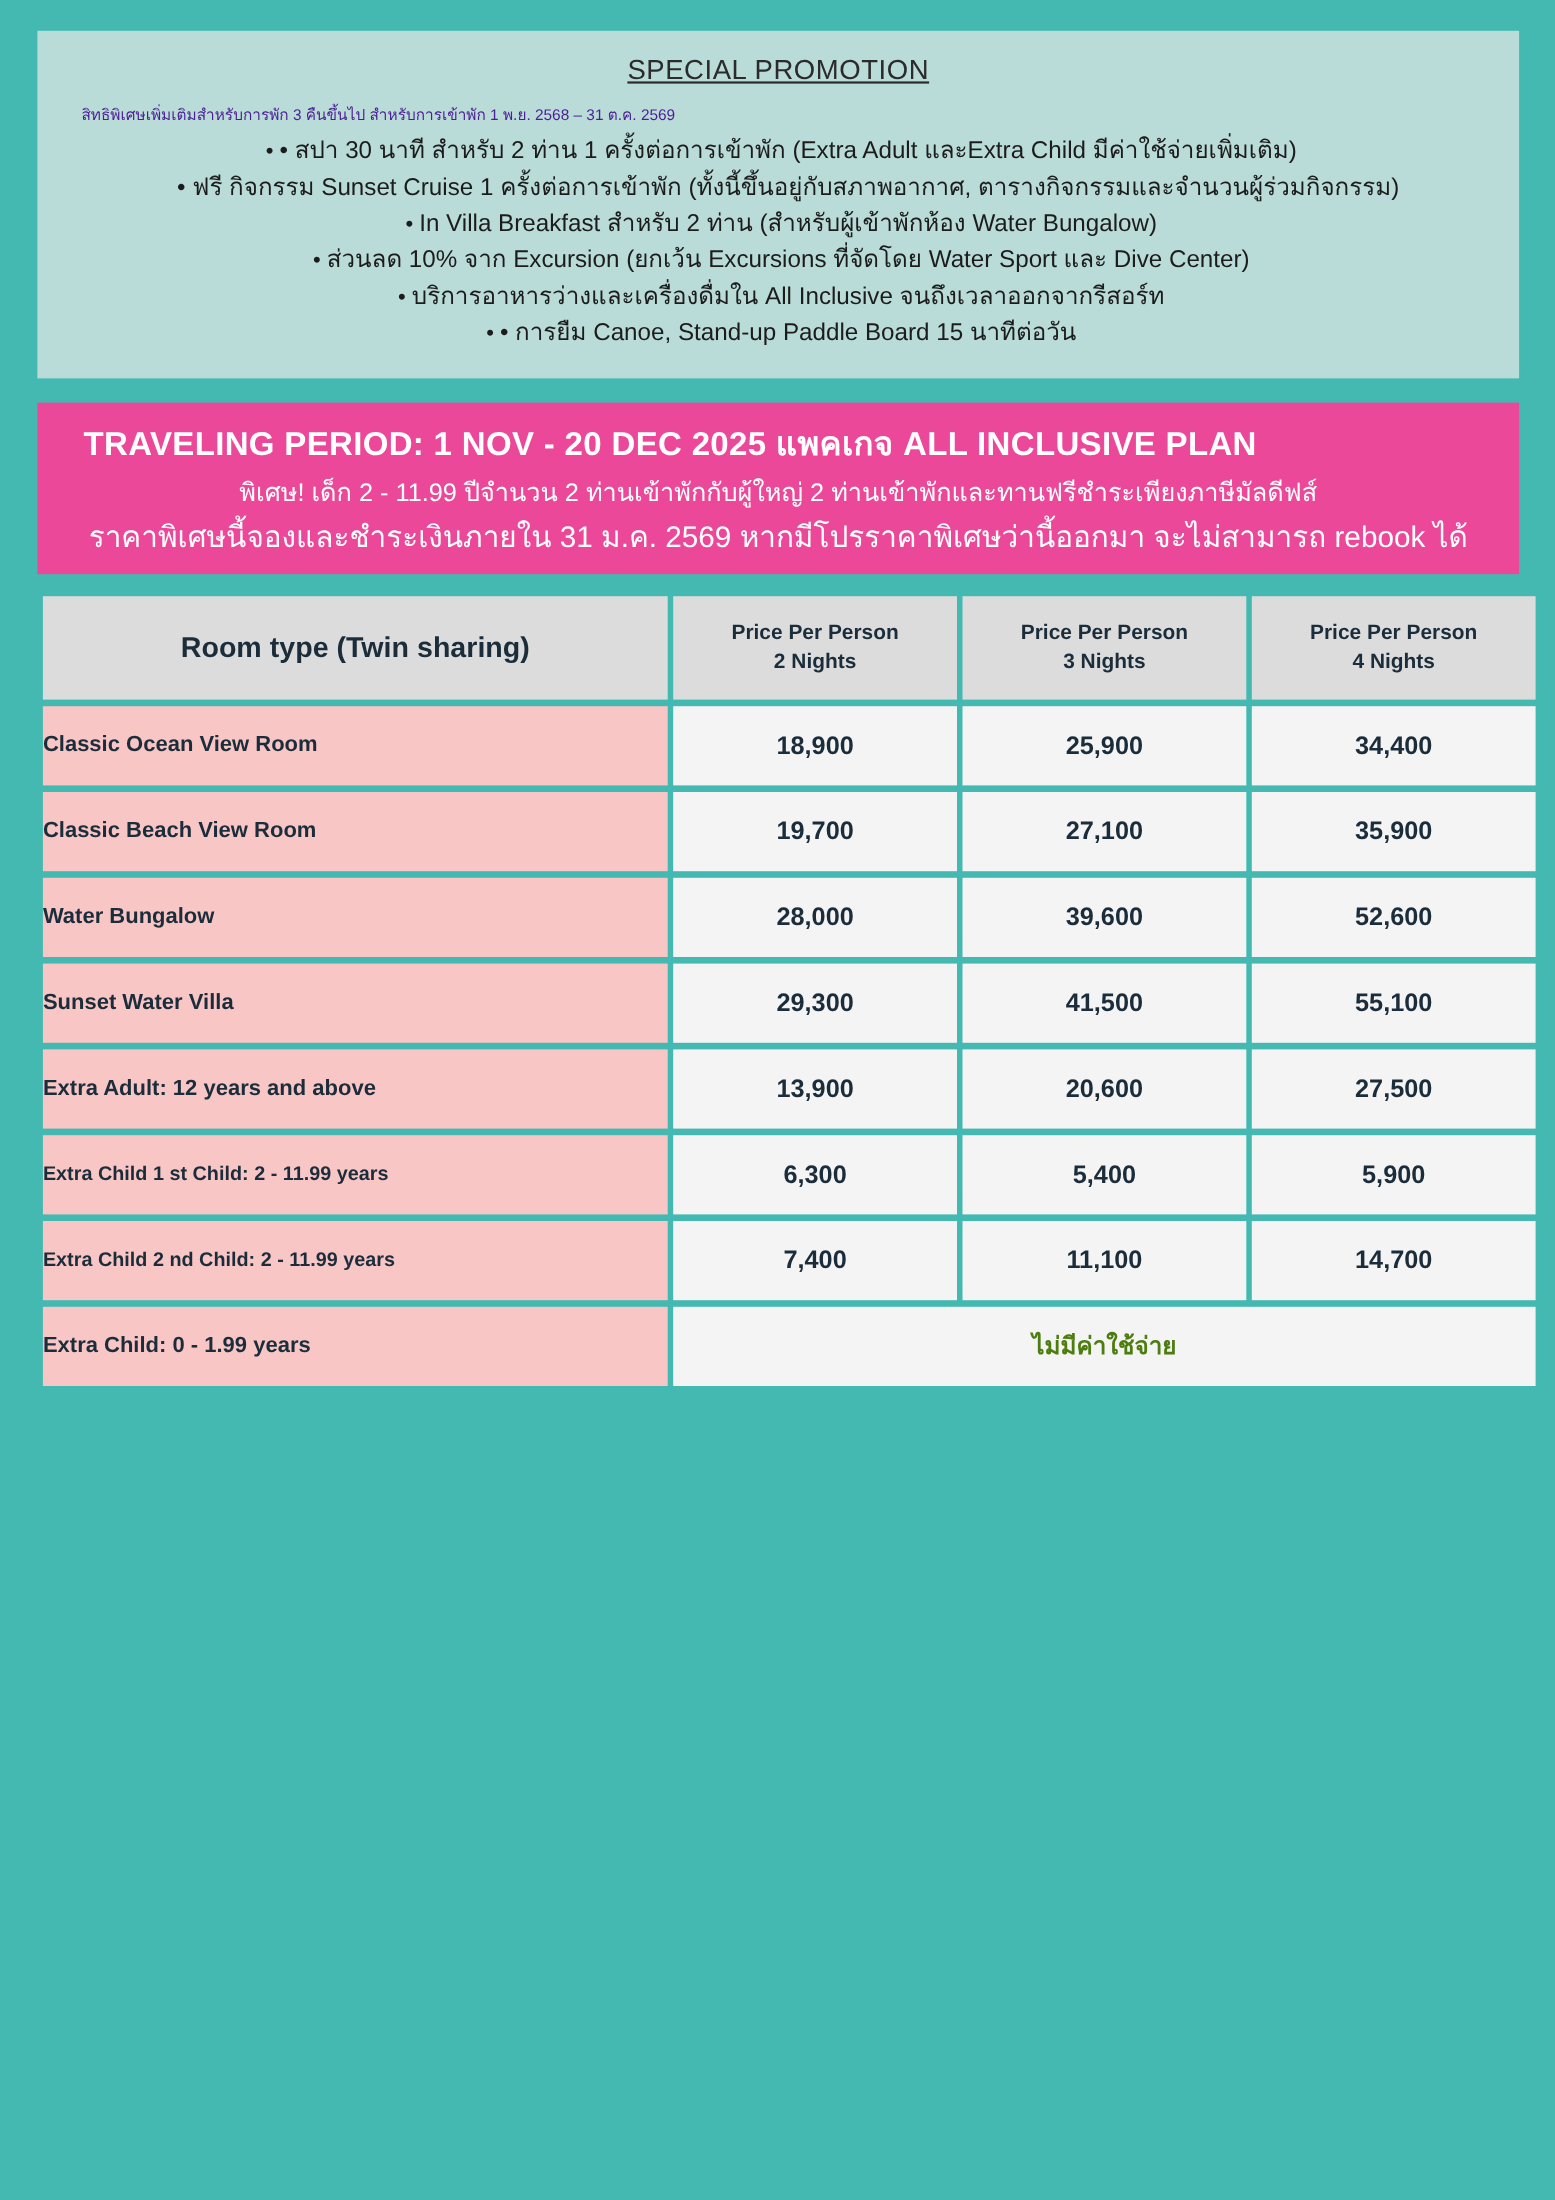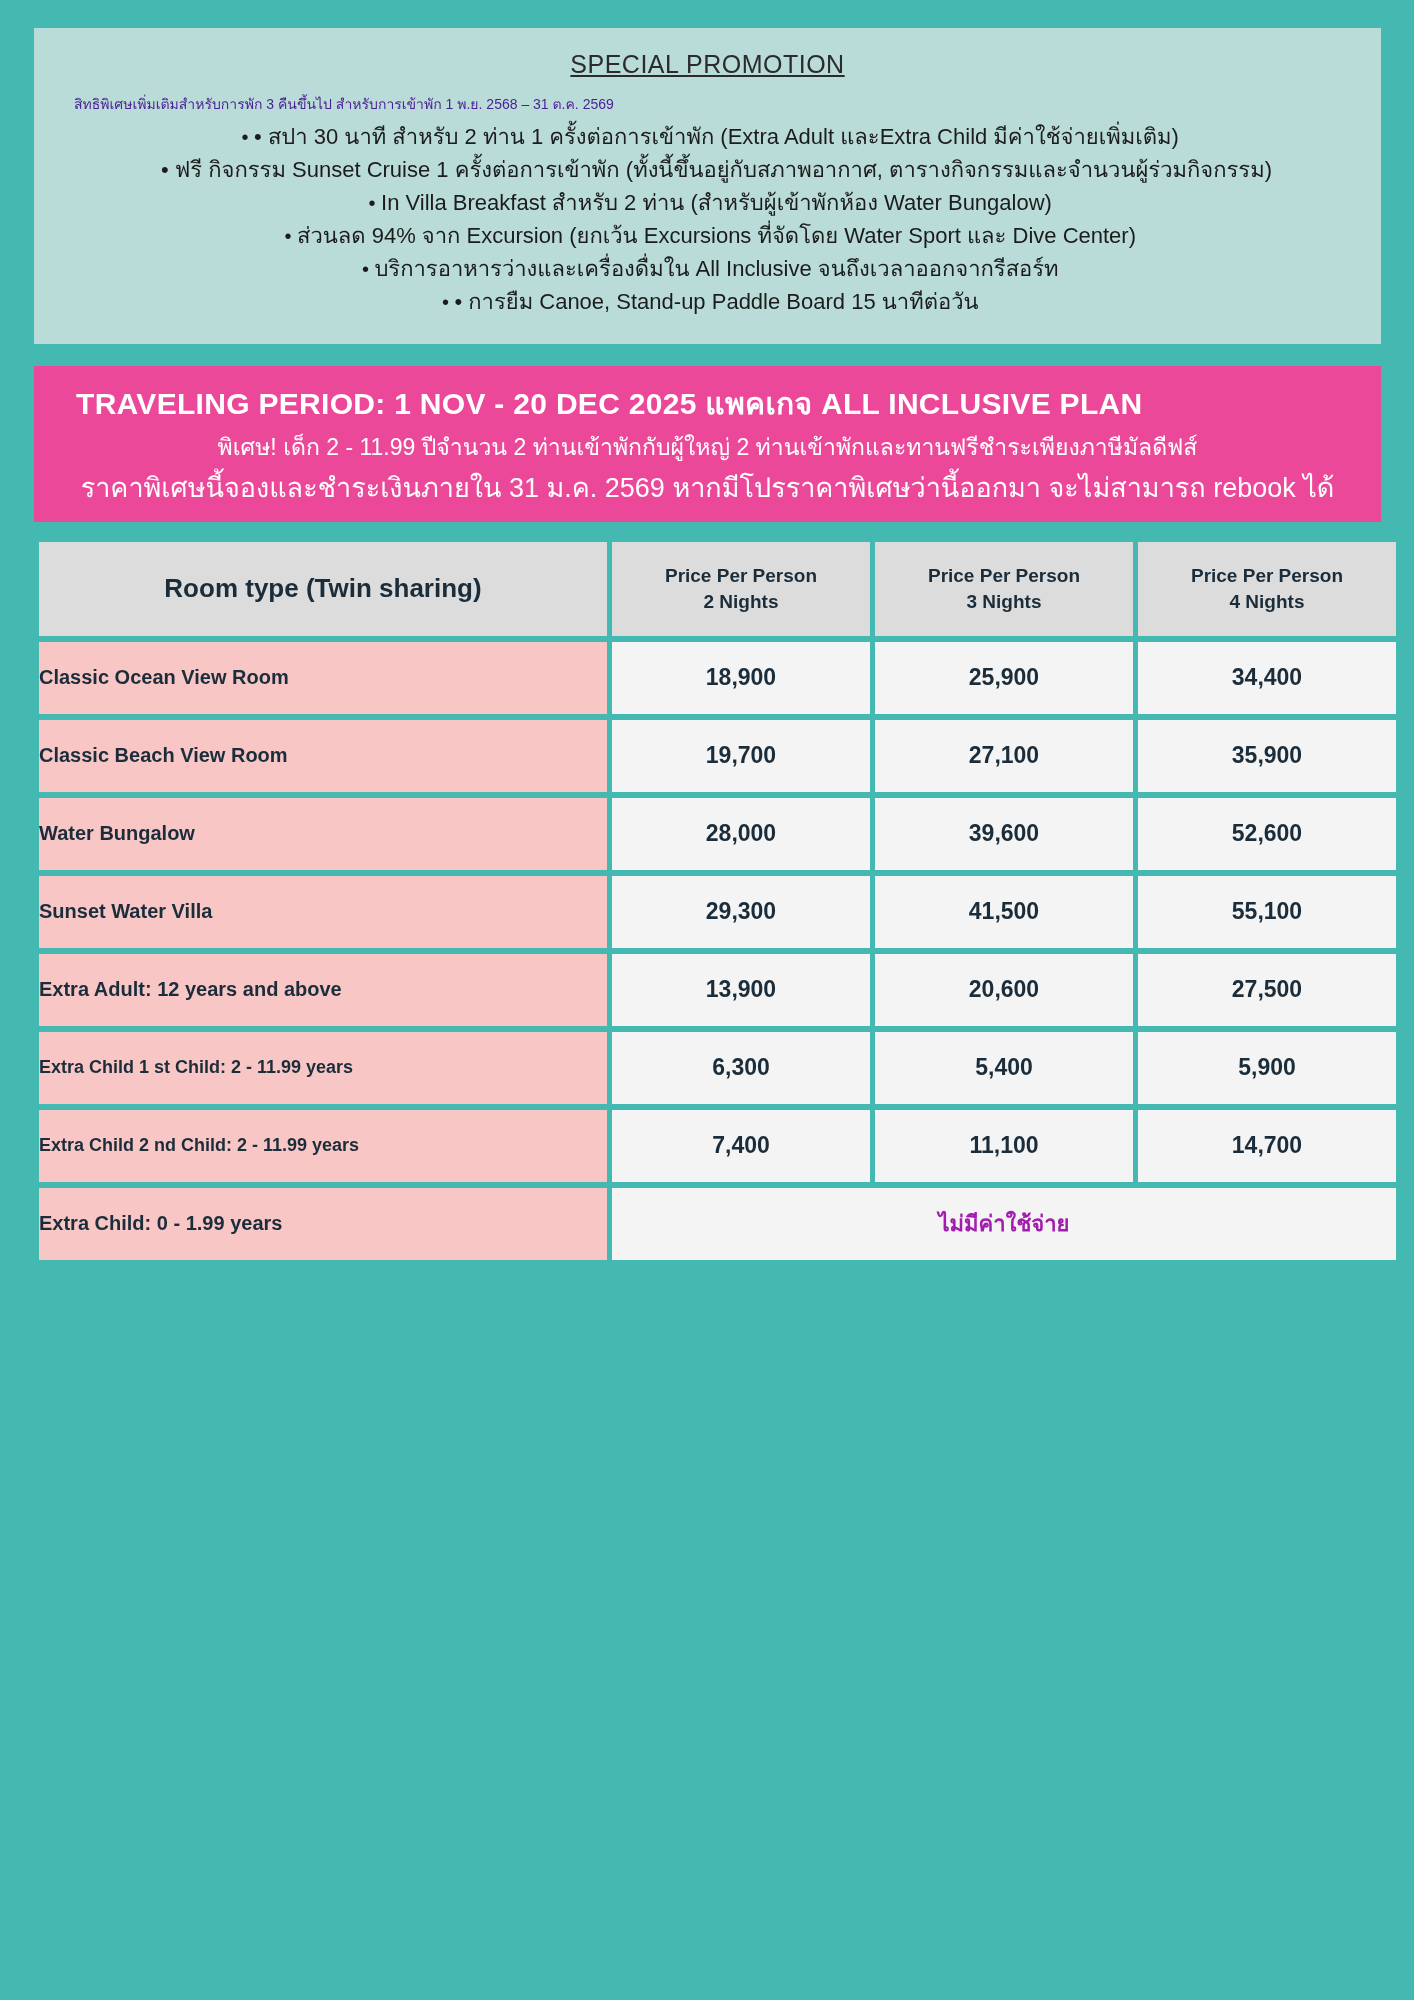--- a/index.html
+++ b/index.html
@@ -151,21 +151,21 @@
     font-weight: bold;
     color: #1b2d3a;
   }
   .free-cell {
     background: #f4f4f4;
     height: 66px;
     text-align: center;
     vertical-align: middle;
     font-size: 22px;
     font-weight: bold;
-    color: #a21caf;
+    color: #4d7c0f;
   }
 </style>
 </head>
 <body>
 
 <div class="page">
 
   <section class="promo-panel">
     <div class="promo-title">SPECIAL  PROMOTION </div>
 
@@ -175,21 +175,21 @@
       <li>
         <span class="bullet">•</span><span>• สปา 30 นาที สำหรับ 2 ท่าน 1 ครั้งต่อการเข้าพัก (Extra Adult และExtra Child มีค่าใช้จ่ายเพิ่มเติม)</span>
       </li>
       <li>
         <span class="bullet"></span><span>• ฟรี กิจกรรม Sunset Cruise 1 ครั้งต่อการเข้าพัก (ทั้งนี้ขึ้นอยู่กับสภาพอากาศ, ตารางกิจกรรมและจำนวนผู้ร่วมกิจกรรม)</span>
       </li>
       <li>
         <span class="bullet">•</span><span>In Villa Breakfast สำหรับ 2 ท่าน (สำหรับผู้เข้าพักห้อง Water Bungalow)</span>
       </li>
       <li>
-        <span class="bullet">•</span><span>ส่วนลด 94% จาก Excursion (ยกเว้น Excursions ที่จัดโดย Water Sport และ Dive Center)</span>
+        <span class="bullet">•</span><span>ส่วนลด 10% จาก Excursion (ยกเว้น Excursions ที่จัดโดย Water Sport และ Dive Center)</span>
       </li>
       <li>
         <span class="bullet">•</span><span>บริการอาหารว่างและเครื่องดื่มใน All Inclusive จนถึงเวลาออกจากรีสอร์ท</span>
       </li>
       <li>
         <span class="bullet">•</span><span>• การยืม Canoe, Stand-up Paddle Board 15 นาทีต่อวัน</span>
       </li>
     </ul>
   </section>
 

